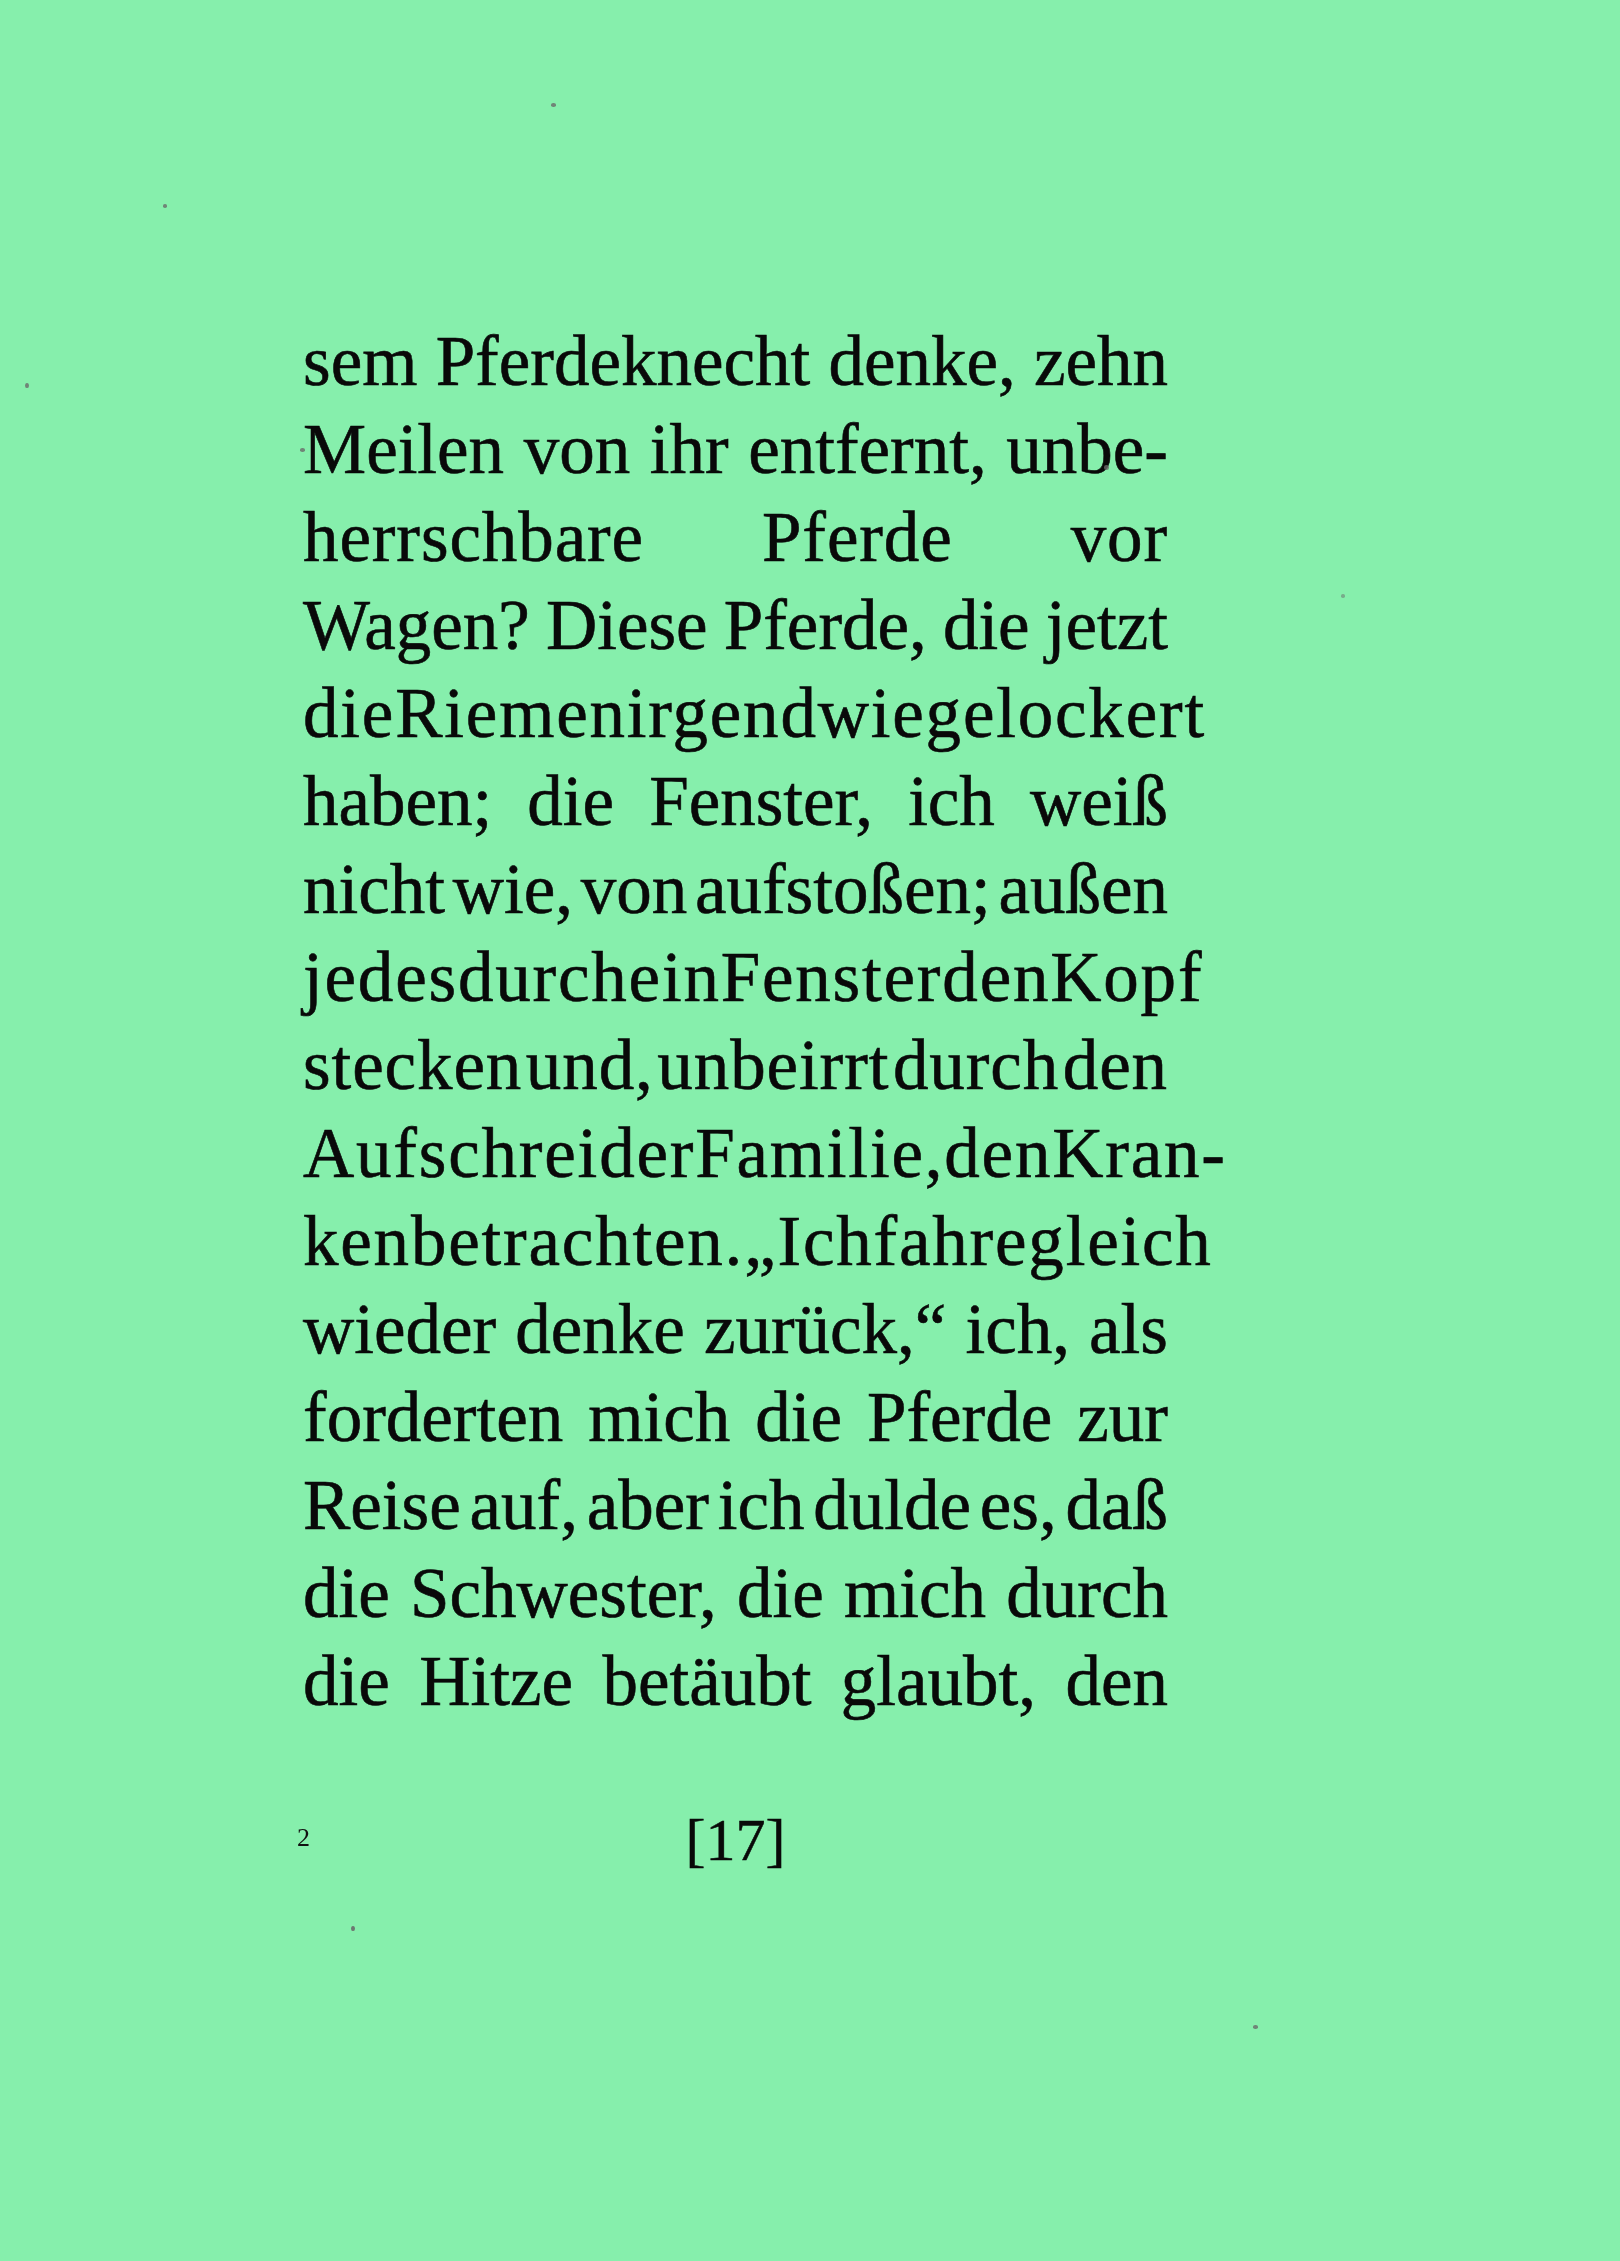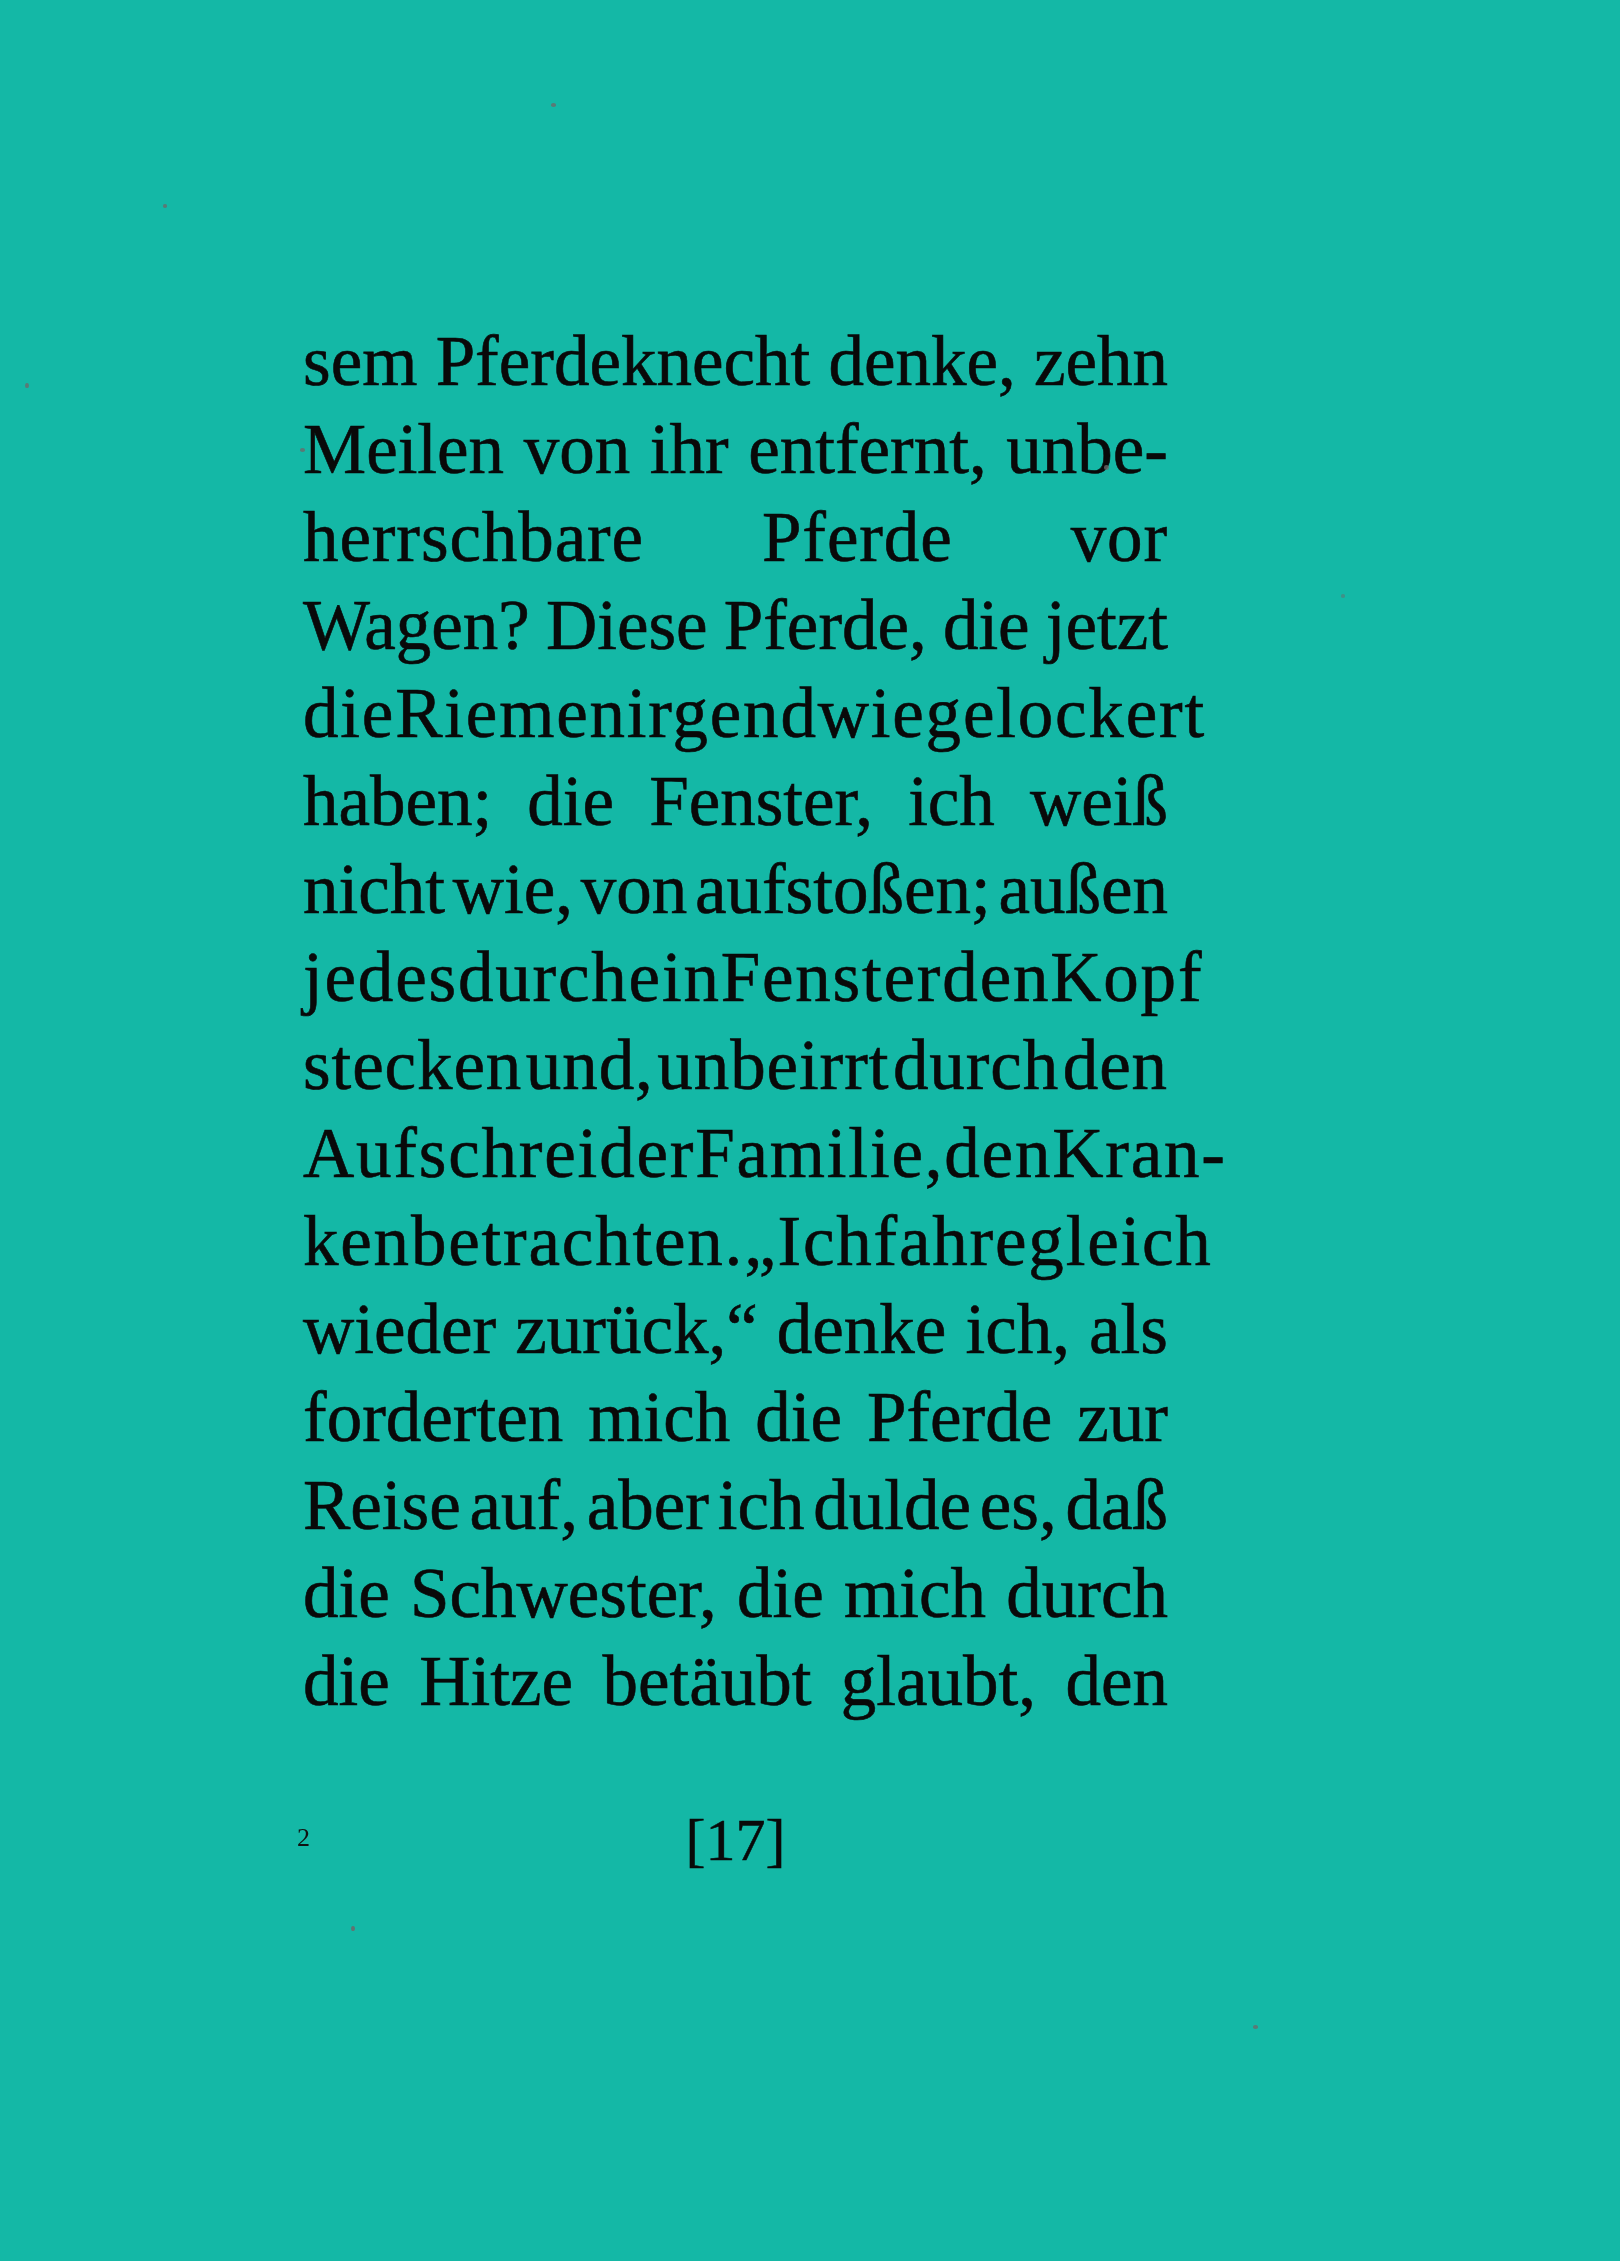--- a/index.html
+++ b/index.html
@@ -9,21 +9,21 @@
   body {
     width: 1620px;
     height: 2261px;
     position: relative;
     overflow: hidden;
     font-family: "Liberation Serif", serif;
   }
   .page {
     position: absolute;
     inset: 0;
-    background: #14b8a6;
+    background: #86efac;
   }
   .text-block {
     position: absolute;
     left: 303px;
     top: 317px;
     width: 865px;
   }
   .line {
     display: flex;
     justify-content: space-between;
@@ -142,22 +142,22 @@
       </div>
     <div class="line vtight">
         <span>ken</span>
         <span>betrachten.</span>
         <span>„Ich</span>
         <span>fahre</span>
         <span>gleich</span>
       </div>
     <div class="line">
         <span>wieder</span>
+        <span>denke</span>
         <span>zurück,“</span>
-        <span>denke</span>
         <span>ich,</span>
         <span>als</span>
       </div>
     <div class="line">
         <span>forderten</span>
         <span>mich</span>
         <span>die</span>
         <span>Pferde</span>
         <span>zur</span>
       </div>

